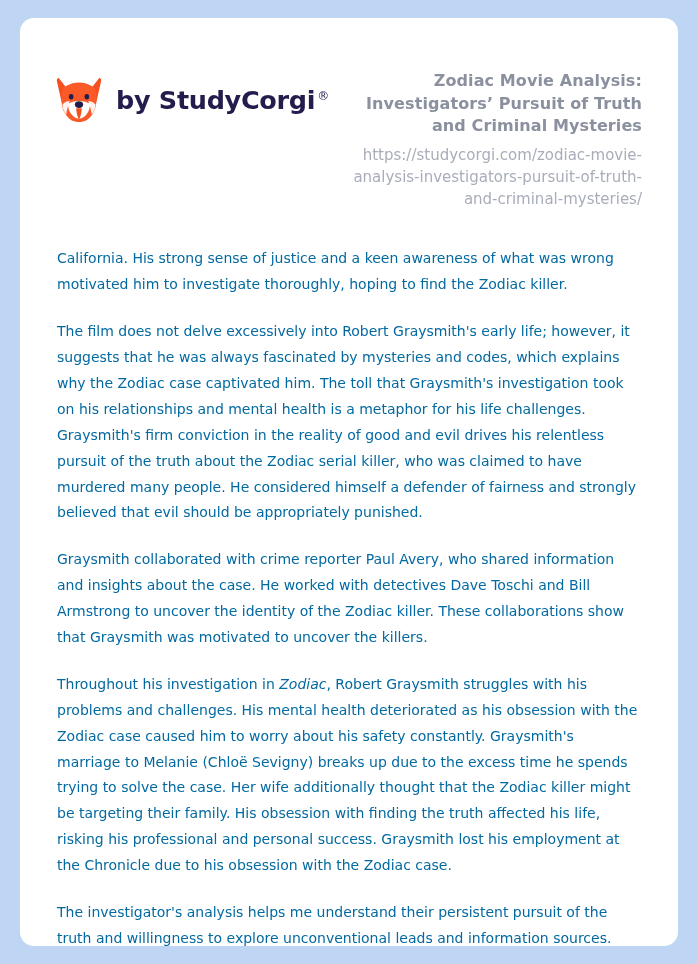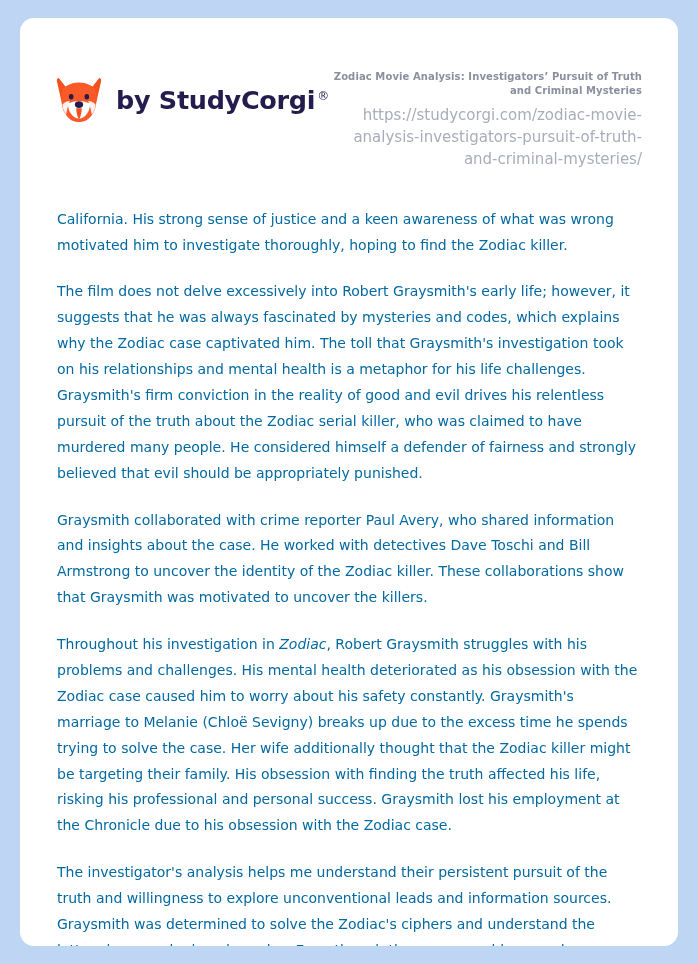--- a/index.html
+++ b/index.html
@@ -67,21 +67,21 @@
     letter-spacing: 0;
   }
 
   .header-meta {
     flex: 0 1 auto;
     text-align: right;
     max-width: 348px;
     padding-top: 2px;
   }
   .header-title {
-    font-size: 10px;
+    font-size: 16px;
     font-weight: bold;
     color: #8b909f;
     line-height: 1.42;
     letter-spacing: 0.1px;
   }
   .header-url {
     margin-top: 7px;
     font-size: 15px;
     color: #a9adba;
     line-height: 1.45;

